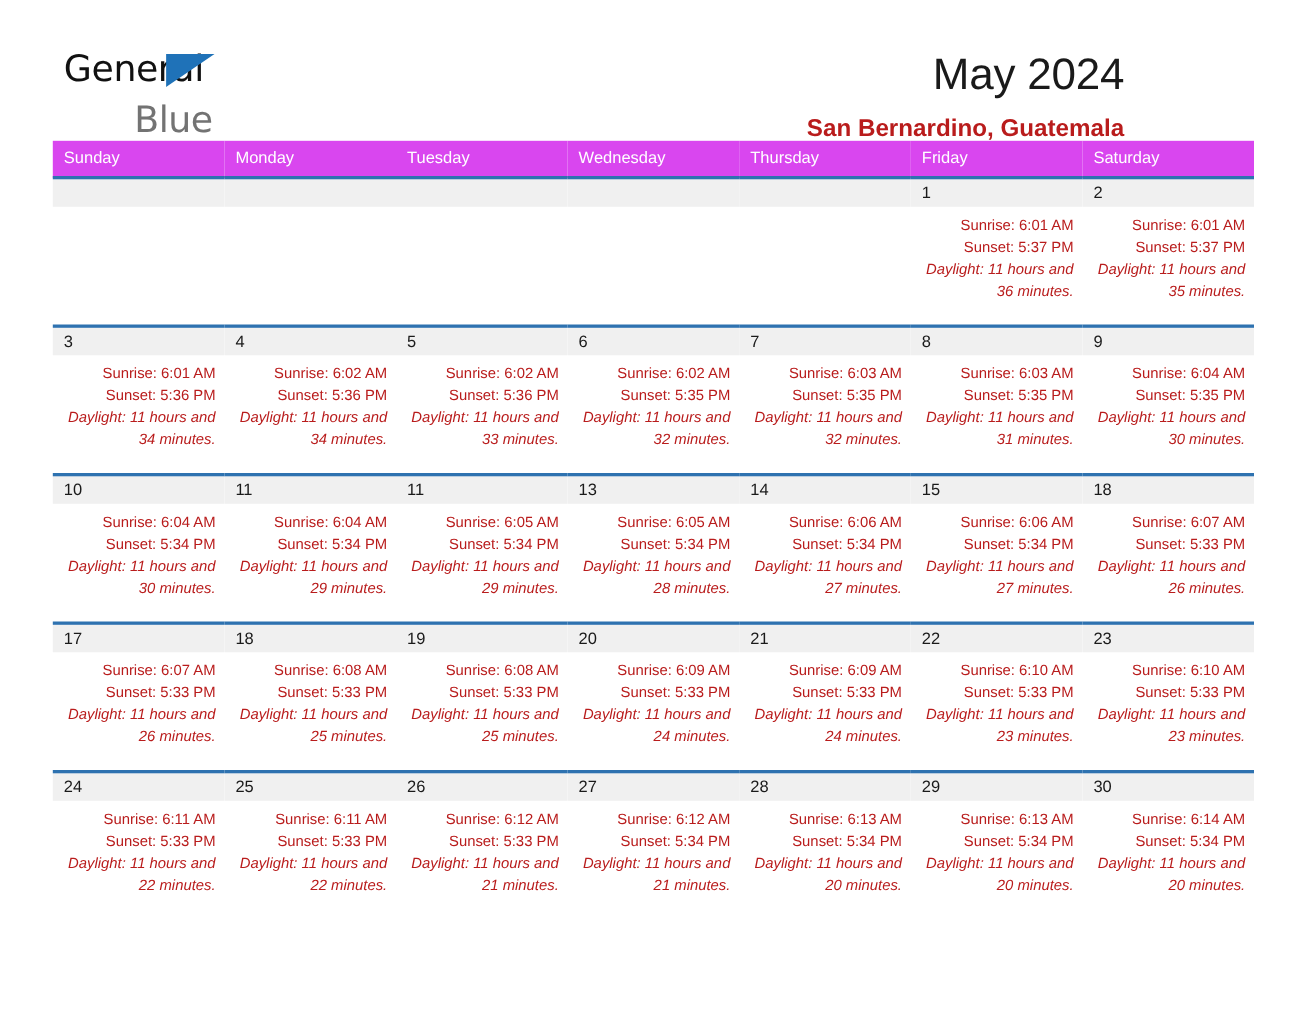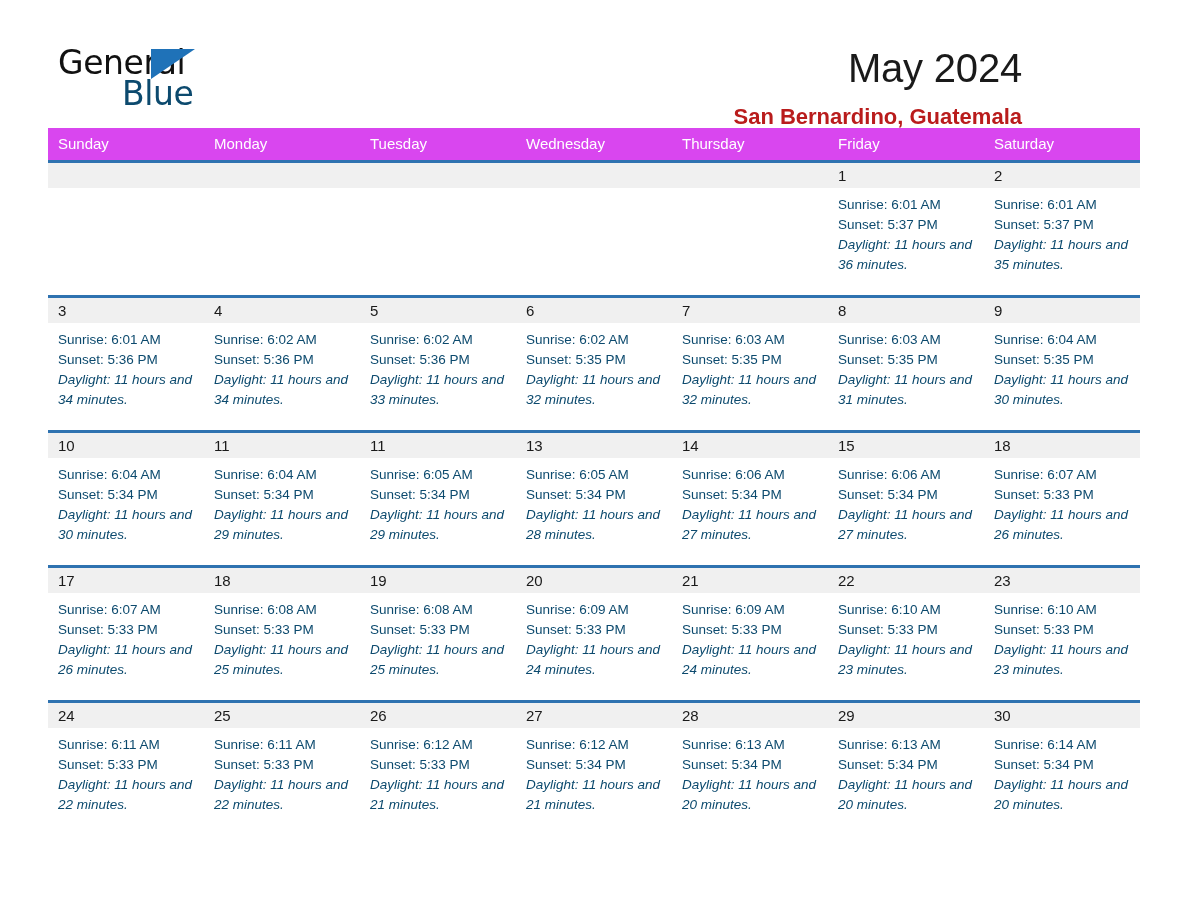--- a/index.html
+++ b/index.html
@@ -54,25 +54,25 @@
     left: 103px;
     top: 5px;
     width: 0;
     height: 0;
     border-left: 44px solid #1f72b8;
     border-bottom: 30px solid transparent;
   }
   .brand-blue {
     position: absolute;
     left: 74px;
-    top: 33px;
+    top: 48px;
     font-size: 33px;
     line-height: 1;
     letter-spacing: -0.4px;
-    color: #0c4a6e;
+    color: #737373;
     font-family: "DejaVu Sans", sans-serif;
   }
 
   .titles {
     text-align: right;
     flex: 1 1 auto;
     padding-right: 2px;
   }
   .month-title {
     font-size: 40px;
@@ -129,21 +129,22 @@
     color: #1a1a1a;
     padding-left: 10px;
     box-sizing: border-box;
   }
   .daynum.blank { color: transparent; }
 
   .details {
     padding: 7px 8px 0 10px;
     font-size: 13.5px;
     line-height: 20px;
-    color: #0c4a6e;
+    color: #b91c1c;
+    text-align: right;
   }
   .details div { white-space: nowrap; }
   .details .daylight { white-space: normal; font-style: italic; }
 </style>
 </head>
 <body>
 
 <div class="page">
 
   <div class="masthead">

